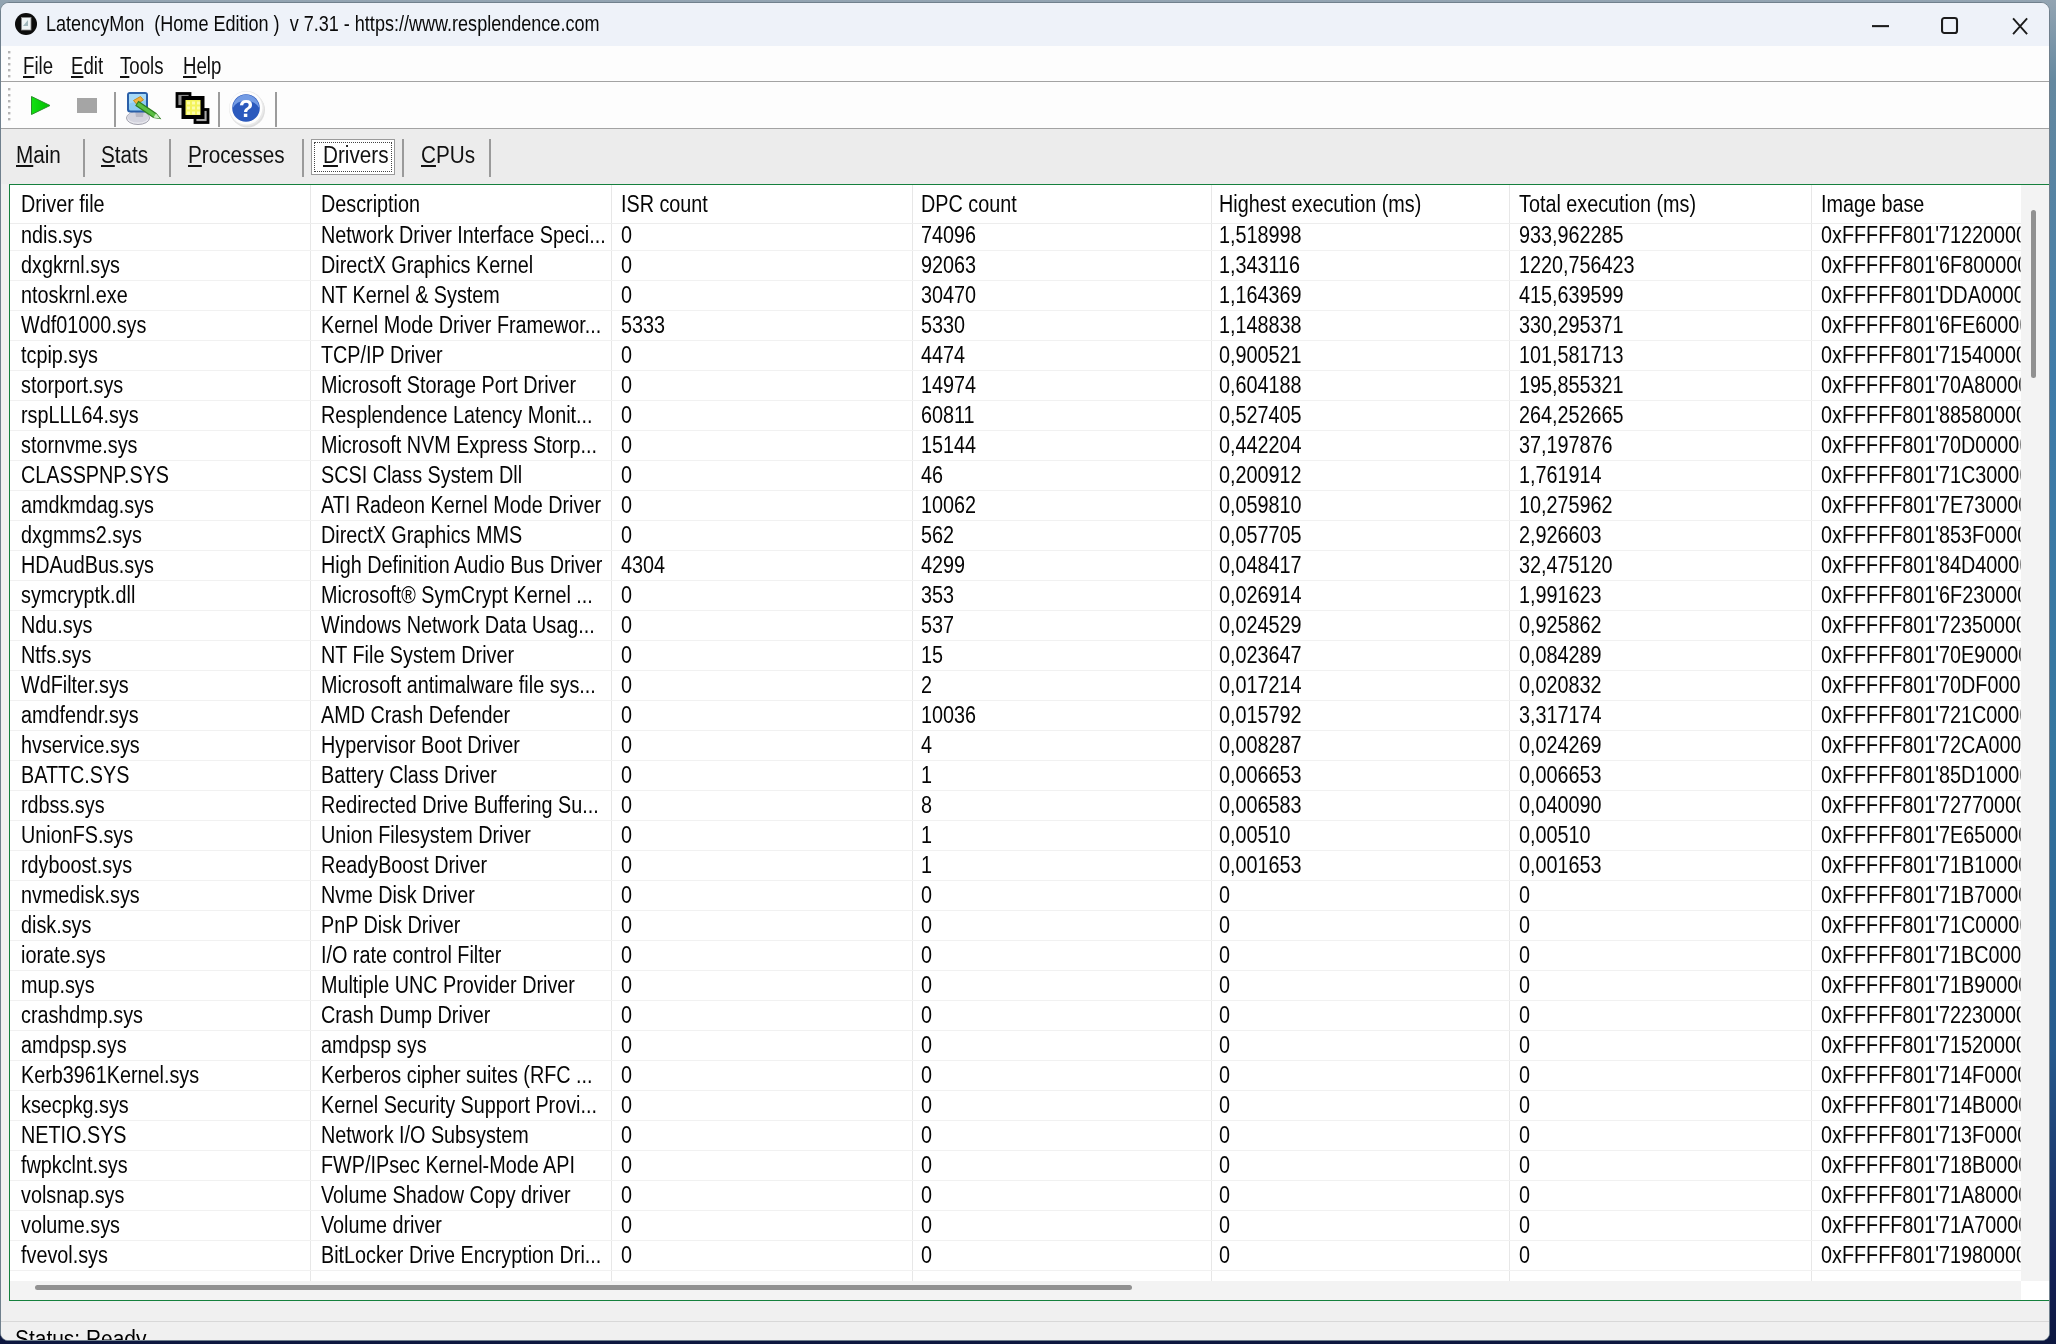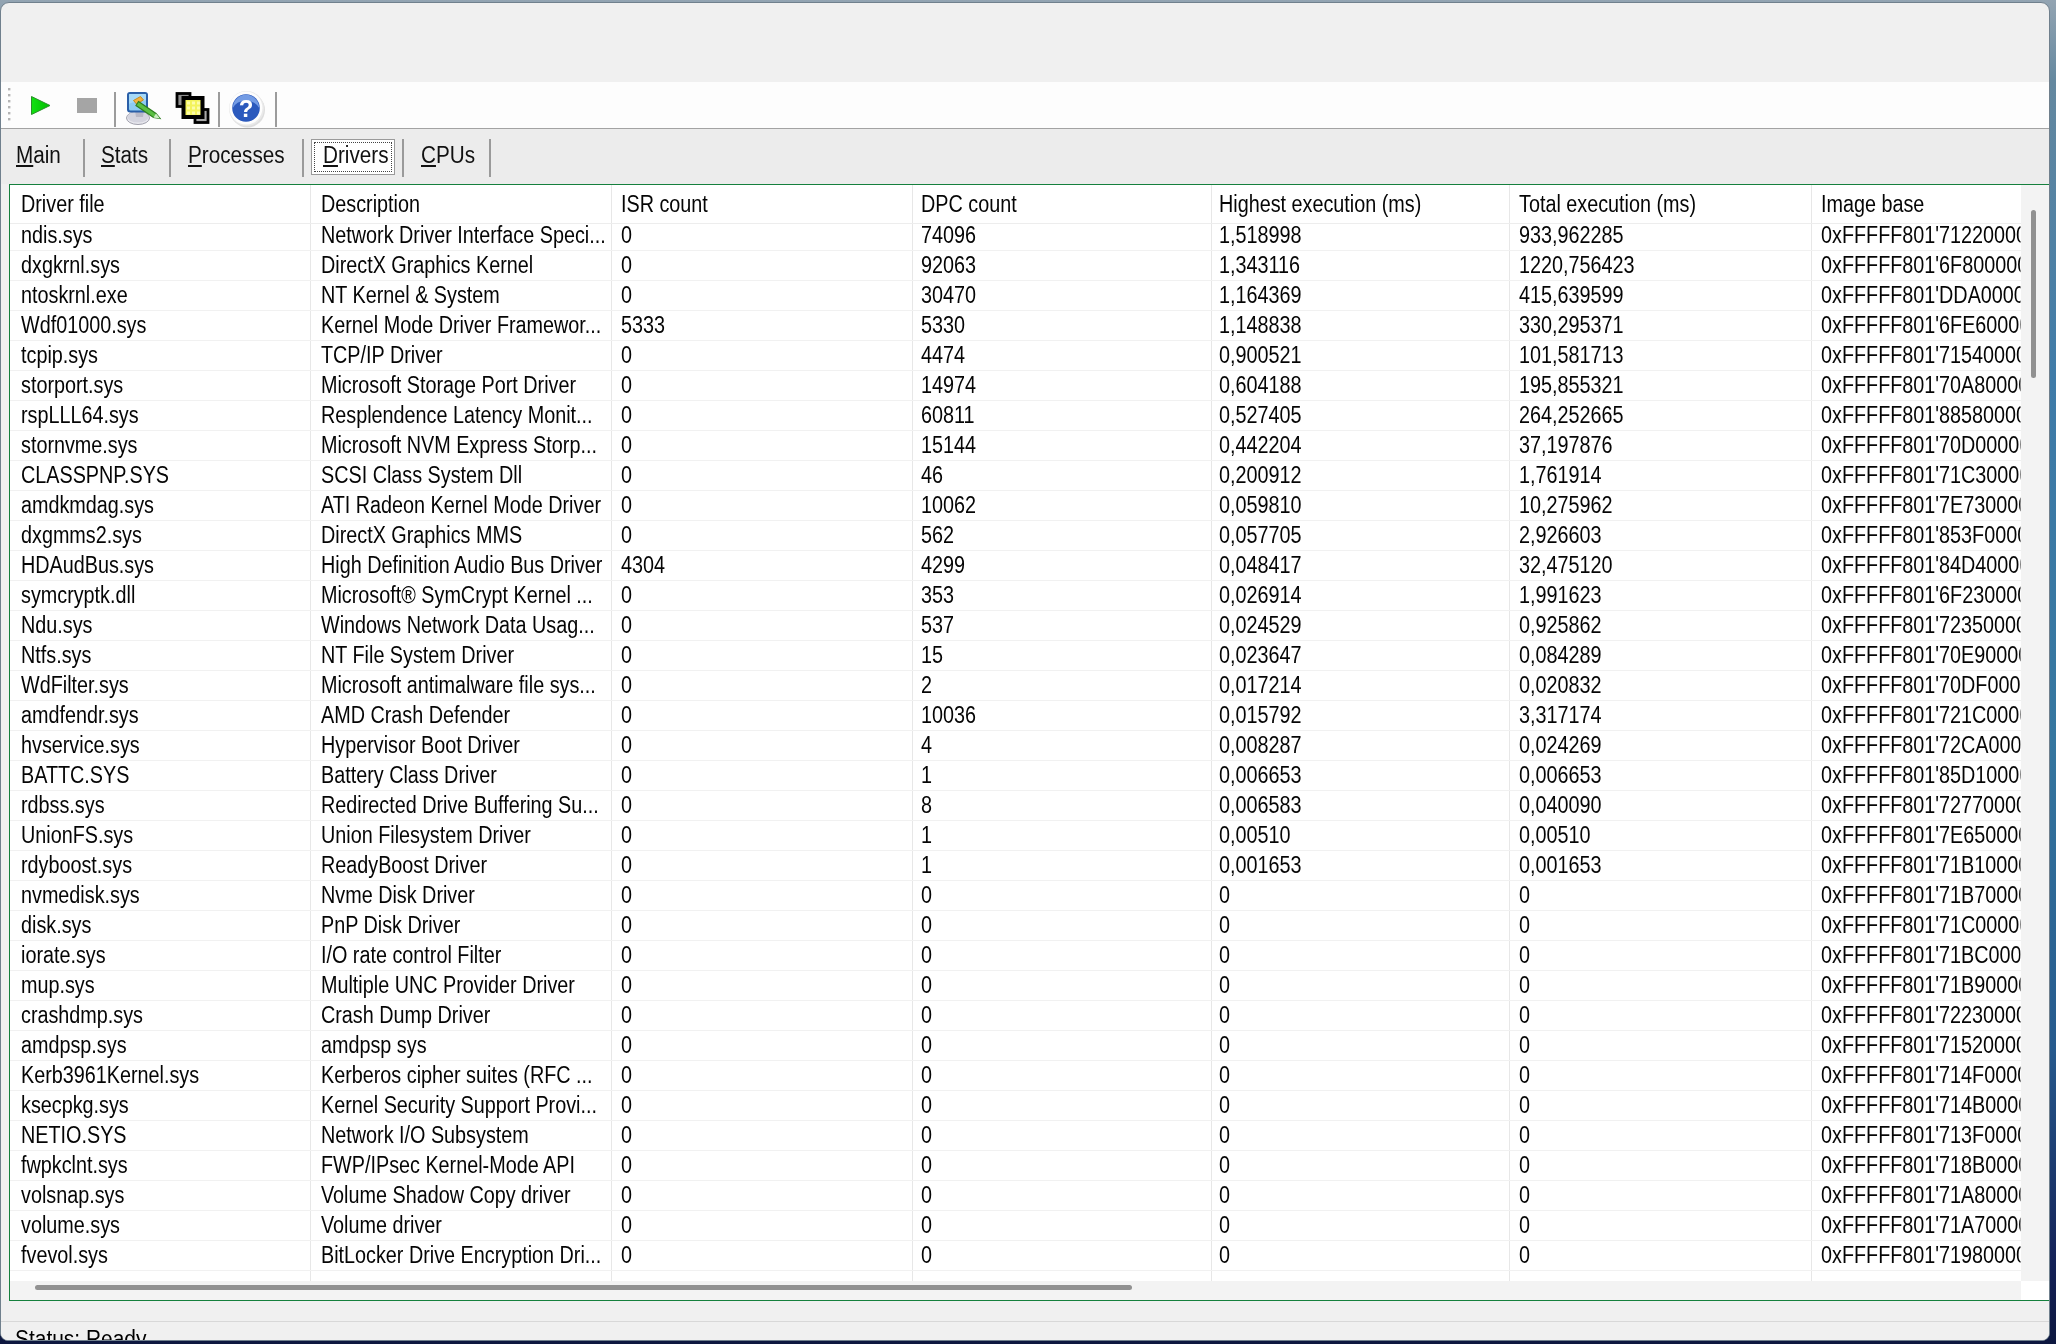--- a/index.html
+++ b/index.html
@@ -26,20 +26,50 @@
 .hline{position:absolute;left:0;top:38px;width:2011px;height:1px;background:#ededed}
 .vtrack{position:absolute;right:0;top:0;width:29px;height:1096px;background:#f3f3f3}
 .vthumb{position:absolute;right:14px;top:25px;width:5px;height:168px;background:#919191;border-radius:2.5px}
 .htrack{position:absolute;left:0;bottom:0;width:2011px;height:19px;background:#f3f3f3}
 .hthumb{position:absolute;left:25px;bottom:10px;width:1097px;height:5px;background:#919191;border-radius:2.5px}
 .statusbar{position:absolute;left:0;top:1310px;width:100%;height:41px;background:#f0f0f0}
 .statusline{position:absolute;left:0;top:8px;width:100%;height:1px;background:#d8d8d8}
 .status{position:absolute;left:14px;top:13px;font-size:23px;color:#000;transform:scaleX(0.91);transform-origin:0 0}
 </style></head><body>
 <div class="window">
+ <div class="titlebar">
+  <svg class="abs" style="left:14px;top:10px" width="22" height="22" viewBox="0 0 22 22">
+        <circle cx="11" cy="11" r="11" fill="#0c0c0c"></circle>
+        <rect x="6.5" y="4.5" width="9.5" height="12.5" fill="#eef4f5" stroke="#888" stroke-width="0.8"></rect>
+        <path d="M8 13 L13 7 L13 13 Z" fill="#9fb6bb"></path>
+      </svg>
+  <div class="title">LatencyMon  (Home Edition )  v 7.31 - https://www.resplendence.com</div>
+  <svg class="abs" style="left:1871px;top:22px" width="17" height="3" viewBox="0 0 18 3">
+        <rect width="18" height="2.2" fill="#1c1c1c"></rect>
+      </svg>
+  <svg class="abs" style="left:1940px;top:14px" width="18" height="18" viewBox="0 0 19 19">
+        <rect x="1.1" y="1.1" width="15.8" height="15.8" rx="2.5" fill="none" stroke="#1c1c1c" stroke-width="2.2"></rect>
+      </svg>
+  <svg class="abs" style="left:2011px;top:13px" width="18" height="20" viewBox="0 0 20 20">
+        <path d="M1.2 1.5 L16.8 19 M16.8 1.5 L1.2 19" stroke="#1c1c1c" stroke-width="2.1"></path>
+      </svg>
+ </div>
+ <div class="menubar">
+  <svg class="abs" style="left:7px;top:5px" width="3" height="30" viewBox="0 0 3 30">
+        <rect x="0" y="0" width="2.4" height="2.4" fill="#b4b4b4"></rect>
+        <rect x="0" y="6" width="2.4" height="2.4" fill="#b4b4b4"></rect>
+        <rect x="0" y="12" width="2.4" height="2.4" fill="#b4b4b4"></rect>
+        <rect x="0" y="18" width="2.4" height="2.4" fill="#b4b4b4"></rect>
+        <rect x="0" y="24" width="2.4" height="2.4" fill="#b4b4b4"></rect>
+      </svg>
+  <div class="menu" style="left:22px"><u>F</u>ile</div>
+  <div class="menu" style="left:70px"><u>E</u>dit</div>
+  <div class="menu" style="left:119px"><u>T</u>ools</div>
+  <div class="menu" style="left:182px"><u>H</u>elp</div>
+ </div>
  <div class="toolbar">
   <svg class="abs" style="left:7px;top:6px" width="3" height="36" viewBox="0 0 3 36">
         <rect x="0" y="0" width="2.4" height="2.4" fill="#b4b4b4"></rect>
         <rect x="0" y="6" width="2.4" height="2.4" fill="#b4b4b4"></rect>
         <rect x="0" y="12" width="2.4" height="2.4" fill="#b4b4b4"></rect>
         <rect x="0" y="18" width="2.4" height="2.4" fill="#b4b4b4"></rect>
         <rect x="0" y="24" width="2.4" height="2.4" fill="#b4b4b4"></rect>
         <rect x="0" y="30" width="2.4" height="2.4" fill="#b4b4b4"></rect>
       </svg>
   <svg class="abs" style="left:30px;top:14px" width="20" height="19" viewBox="0 0 20 19">

